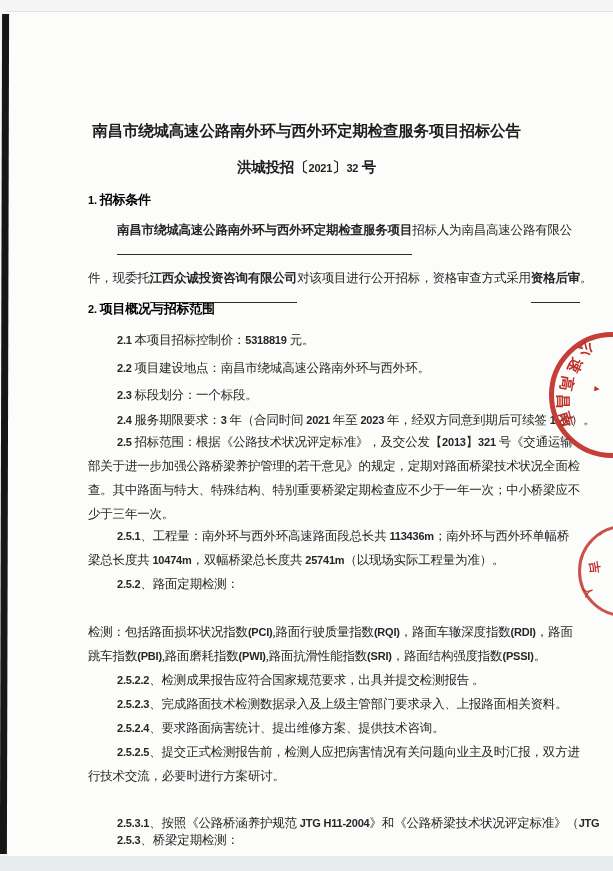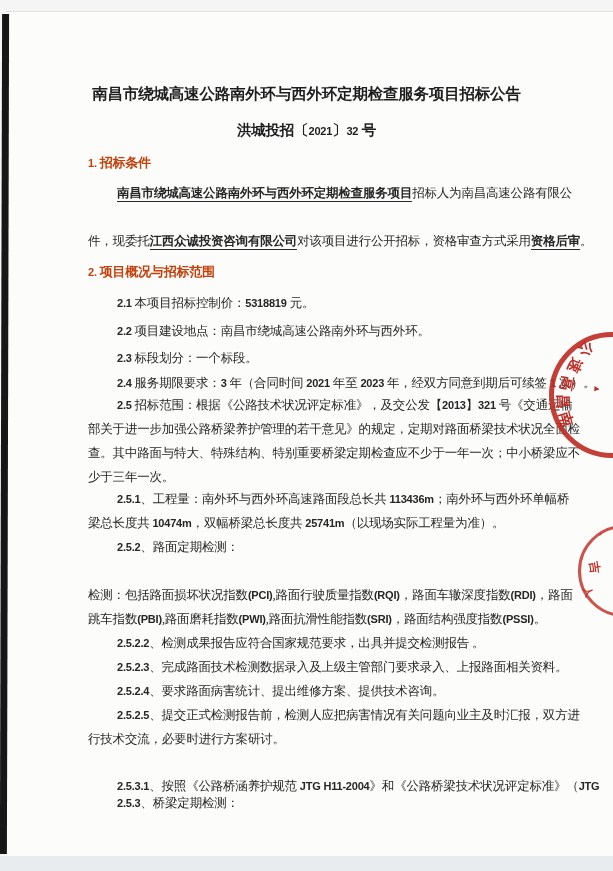--- a/index.html
+++ b/index.html
@@ -17,39 +17,39 @@
   }
   .scan-edge{
     position:absolute;left:1px;top:14px;width:7px;height:840px;
     background:#171717;
     transform:rotate(0.15deg);
   }
   .bottom-band{
     position:absolute;left:0;right:0;top:856px;height:15px;
     background:#e8ecef;
   }
-  .doc{position:absolute;inset:0;}
+  .doc{position:absolute;inset:0;margin-top:37px;}
   .ln{
     position:absolute;left:88px;
     white-space:nowrap;
     font-size:12.5px;line-height:15px;height:16px;
     color:#262626;
     letter-spacing:-0.2px;
   }
   .ind{padding-left:29px;}
   .ctr{left:45px;right:45px;text-align:center;}
   .t1{font-size:15.5px;font-weight:700;color:#1e1e1e;}
   .t2{font-size:14.5px;font-weight:700;color:#1e1e1e;}
-  .hd{font-size:13px;font-weight:700;color:#c2410c;}
+  .hd{font-size:13px;font-weight:700;color:#000000;}
   .ln span.n{
     font-family:Liberation Sans, sans-serif;
     font-weight:700;font-size:11px;
   }
   .ln span.bd{font-weight:700;}
-  .ln span.ul{border-bottom:1px solid #2b2b2b;padding-bottom:1px;}
+  .ln span.ul{border-bottom:1px solid #2b2b2b;padding-bottom:17px;}
   
   .stamp1{position:absolute;left:549px;top:332px;width:126px;height:126px;}
   .s1ring{position:absolute;inset:0;border:5px solid #bf2f27;border-radius:50%;opacity:.92;}
   .sc{
     position:absolute;color:#bf2f27;font-weight:700;
     font-family:"Liberation Serif","DejaVu Serif",serif;
   }
   .s1c{font-size:15px;}
   .s1c0{left:29px;top:7px;transform:rotate(135deg);}
   .s1c1{left:18px;top:24px;transform:rotate(115deg);}

